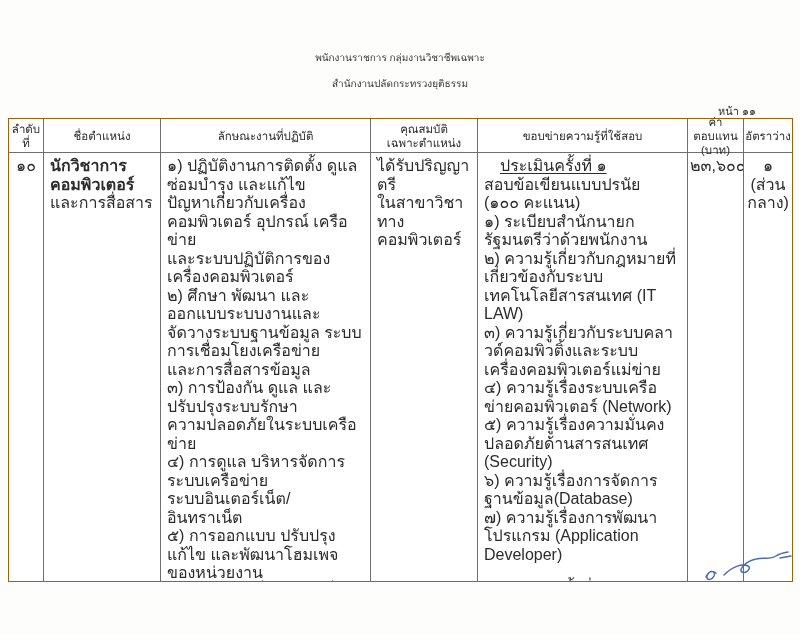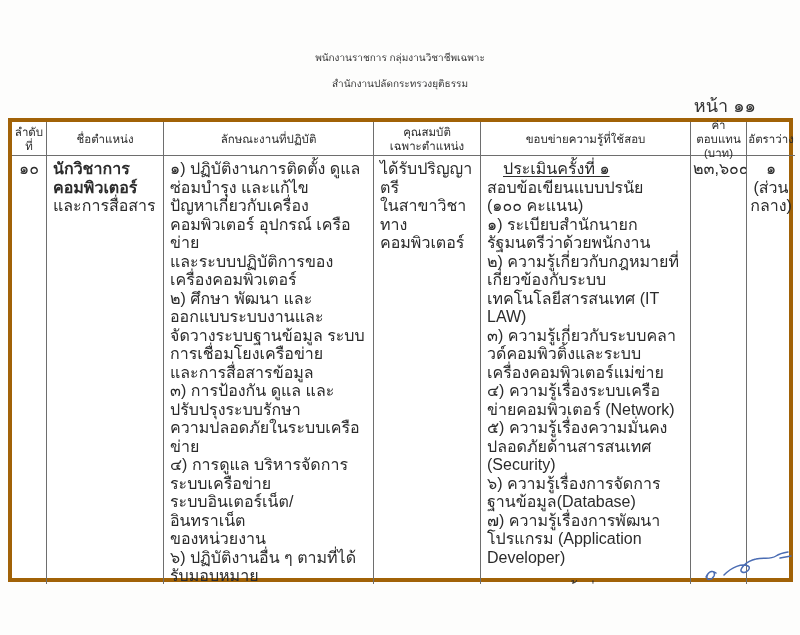--- a/index.html
+++ b/index.html
@@ -6,26 +6,26 @@
   html, body { margin: 0; padding: 0; }
   body {
     width: 800px; height: 635px;
     background: #fdfdfc;
     font-family: "Liberation Sans", sans-serif;
     color: #2b2b2b;
     position: relative;
     overflow: hidden;
   }
   .doc-title { position: absolute; top: 45px; left: 0; width: 100%; text-align: center; font-size: 10px; line-height: 26px; color: #333; }
-  .page-num { position: absolute; top: 91px; right: 44px; font-size: 18px; color: #333; }
+  .page-num { position: absolute; top: 102px; right: 44px; font-size: 11px; color: #333; }
 
   .doc-table {
     position: absolute; left: 8px; top: 118px;
     width: 785px; height: 464px;
-    border: 4px solid #a16207;
+    border: 1px solid #a16207;
     display: grid;
     grid-template-columns: 35px 117px 210px 107px 210px 56px 48px;
     grid-template-rows: 34px 428px;
     background: #fff;
   }
   .th {
     border-right: 1px solid #6e6e6e;
     border-bottom: 1px solid #6e6e6e;
     display: flex; flex-direction: column; justify-content: center; align-items: center;
     font-size: 11.5px; line-height: 14px; text-align: center; color: #2b2b2b;
@@ -98,20 +98,21 @@
         <div>๑) ปฏิบัติงานการติดตั้ง ดูแล ซ่อมบำรุง และแก้ไข</div>
         <div>ปัญหาเกี่ยวกับเครื่องคอมพิวเตอร์ อุปกรณ์ เครือข่าย</div>
         <div>และระบบปฏิบัติการของเครื่องคอมพิวเตอร์</div>
         <div>๒) ศึกษา พัฒนา และออกแบบระบบงานและ</div>
         <div>จัดวางระบบฐานข้อมูล ระบบการเชื่อมโยงเครือข่าย</div>
         <div>และการสื่อสารข้อมูล</div>
         <div>๓) การป้องกัน ดูแล และปรับปรุงระบบรักษา</div>
         <div>ความปลอดภัยในระบบเครือข่าย</div>
         <div>๔) การดูแล บริหารจัดการระบบเครือข่าย</div>
         <div>ระบบอินเตอร์เน็ต/อินทราเน็ต</div>
+        <div>๕) การออกแบบ ปรับปรุง แก้ไข และพัฒนาโฮมเพจ</div>
         <div>ของหน่วยงาน</div>
         <div>๖) ปฏิบัติงานอื่น ๆ ตามที่ได้รับมอบหมาย</div>
       </div>
   </div>
 
   <div class="td">
     <div>
         <div>ได้รับปริญญาตรี</div>
         <div>ในสาขาวิชา</div>
         <div>ทางคอมพิวเตอร์</div>

